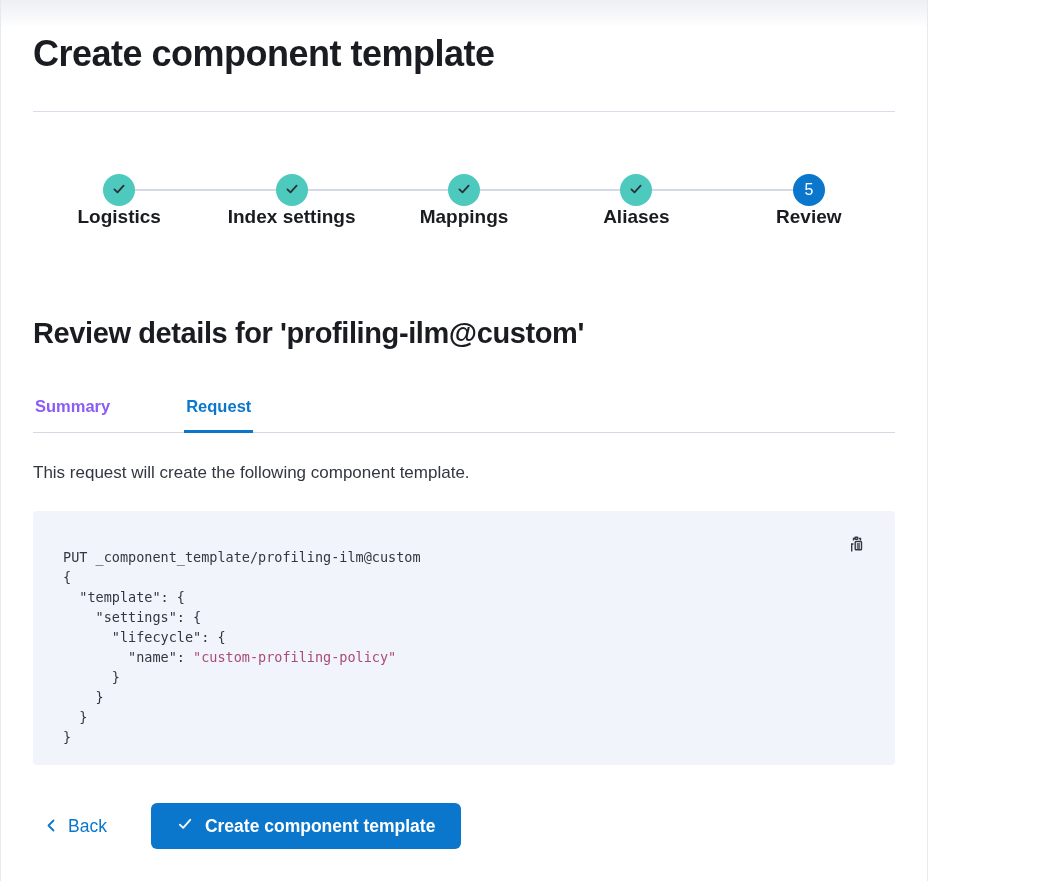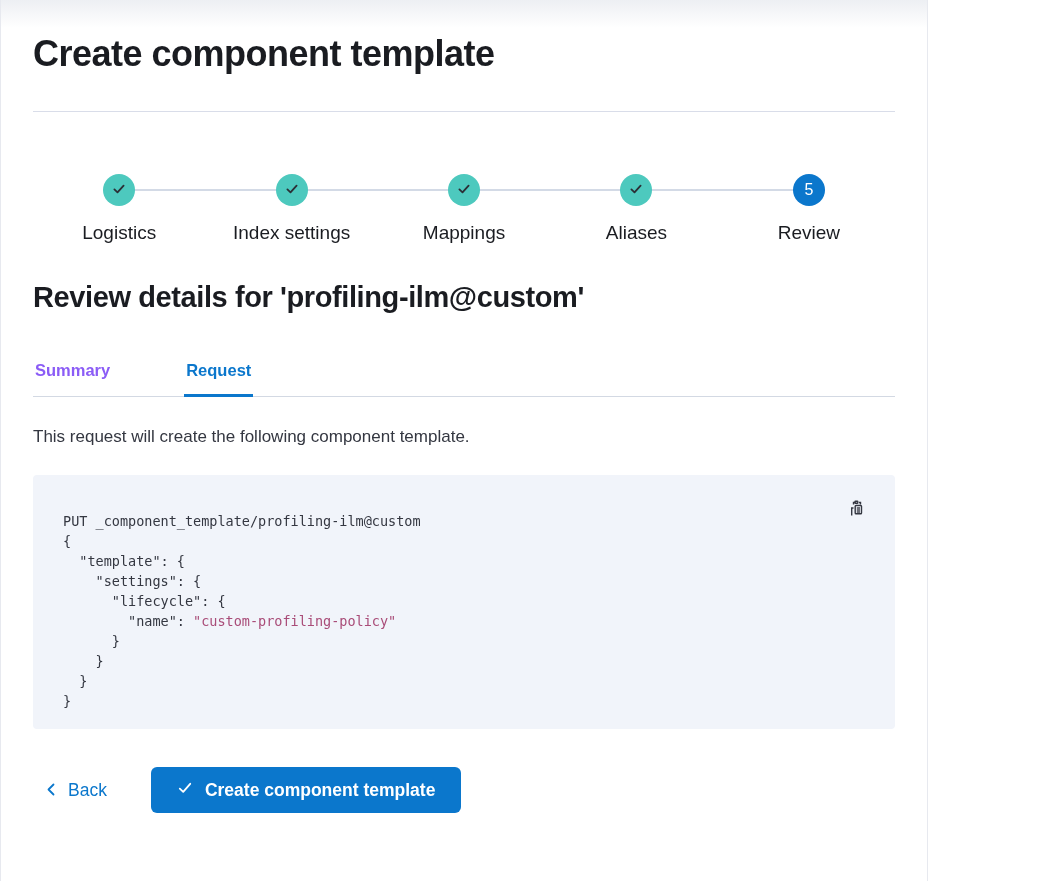--- a/index.html
+++ b/index.html
@@ -69,28 +69,28 @@
   .step-circle {
     width: 32px; height: 32px;
     border-radius: 50%;
     display: flex;
     align-items: center;
     justify-content: center;
   }
   .step-circle.complete { background: #4dc9be; }
   .step-circle.current  { background: #0b77cc; color: #fff; font-size: 16px; font-weight: 500; }
   .step-label {
-    margin-top: 16px;
+    margin-top: 0;
     font-size: 19px;
-    font-weight: 400;
+    font-weight: 700;
     color: #1a1c21;
   }
 
   h2.review-heading {
-    margin-top: 36px;
+    margin-top: 88px;
     font-size: 29px;
     line-height: 35px;
     font-weight: 700;
     letter-spacing: -0.4px;
     color: #1a1c21;
   }
 
   
   .tabs {
     margin-top: 46px;

